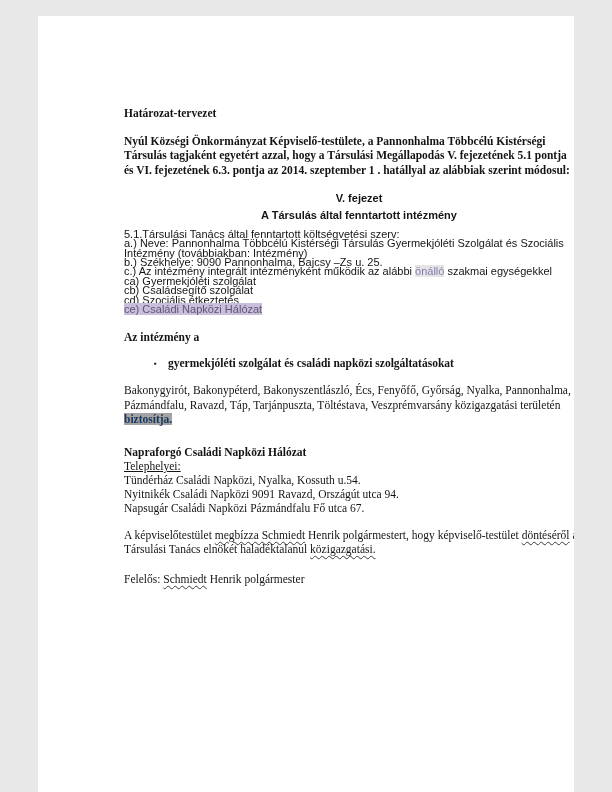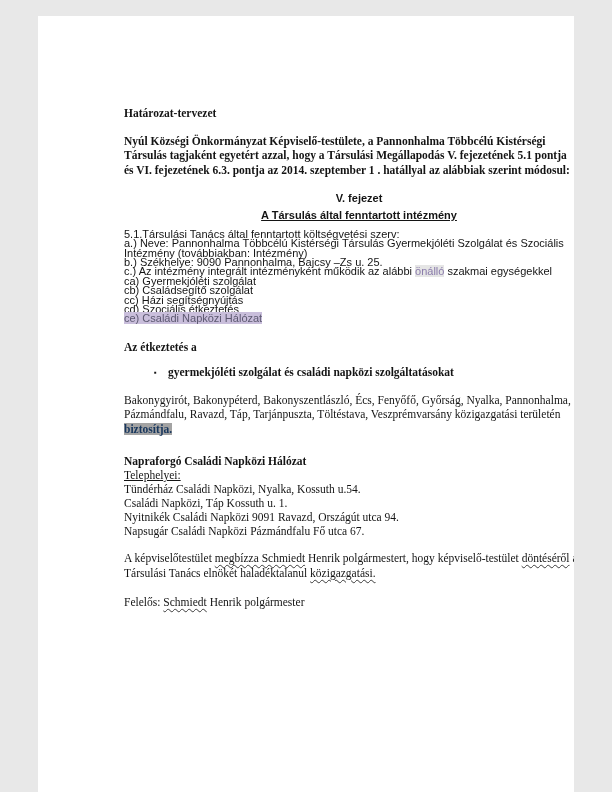--- a/index.html
+++ b/index.html
@@ -23,21 +23,21 @@
   .intro { margin-bottom:17px; width:452px; }
 
   .small-block {
     font-family:"Liberation Sans", sans-serif;
     font-size:11px;
     line-height:9.4px;
     width:470px;
     margin-bottom:16px;
   }
   .small-block .head1 { margin:6px 0 0 0; font-weight:bold; }
-  .small-block .head2 { margin:8px 0 9px 0; font-weight:bold; text-decoration:underline; }
+  .small-block .head2 { margin:8px 0 9px 0; font-weight:bold; }
 
   .hl-onallo {
     background:#e5e5e5;
     color:#8a7bab;
   }
   .hl-ce-line {
     background:#c9bedb;
     color:#5c5870;
     text-align:right;
   }
@@ -75,36 +75,34 @@
 
   <div class="small-block">
     <p class="center head1">V. fejezet</p>
     <p class="center head2">A Társulás által fenntartott intézmény</p>
     <p>5.1.Társulási Tanács által fenntartott költségvetési szerv:</p>
     <p>a.) Neve: Pannonhalma Többcélú Kistérségi Társulás Gyermekjóléti Szolgálat és Szociális Intézmény (továbbiakban: Intézmény)</p>
     <p>b.) Székhelye: 9090 Pannonhalma, Bajcsy –Zs u. 25.</p>
     <p><span>c.) Az intézmény integrált intézményként működik az alábbi </span><span class="hl-onallo">önálló</span><span> szakmai egységekkel</span></p>
     <p>ca) Gyermekjóléti szolgálat</p>
     <p>cb) Családsegítő szolgálat</p>
-    <p>cc) Házi segítségnyújtás</p>
     <p>cd) Szociális étkeztetés</p>
     <p><span class="hl-ce-line">ce) Családi Napközi Hálózat</span></p>
   </div>
 
-  <p class="lead">Az étkeztetés a</p>
+  <p class="lead">Az intézmény a</p>
 
   <p class="bullet-row"><span class="bullet-glyph">▪</span><span>gyermekjóléti szolgálat és családi napközi szolgáltatásokat</span></p>
 
   <p class="coverage"><span>Bakonygyirót, Bakonypéterd, Bakonyszentlászló, Écs, Fenyőfő, Győrság, Nyalka, Pannonhalma, Pázmándfalu, Ravazd, Táp, Tarjánpuszta, Töltéstava, Veszprémvarsány közigazgatási területén </span><span class="emph">biztosítja.</span></p>
 
   <p class="net-heading site-line">Napraforgó Családi Napközi Hálózat</p>
   <p class="sites-label site-line">Telephelyei:</p>
   <div class="sites-wrap">
     <p class="site-line">Tündérház Családi Napközi, Nyalka, Kossuth u.54.</p>
-    <p class="site-line">Családi Napközi, Táp Kossuth u. 1.</p>
     <p class="site-line">Nyitnikék Családi Napközi 9091 Ravazd, Országút utca 94.</p>
     <p class="site-line">Napsugár Családi Napközi Pázmándfalu Fő utca 67.</p>
   </div>
 
 
   <p class="closing"><span>A képviselőtestület </span><span class="sq">megbízza Schmiedt</span><span> Henrik polgármestert, hogy képviselő-testület </span><span class="sq">döntéséről</span><span> a Társulási Tanács elnökét haladéktalanul </span><span class="sq">közigazgatási.</span></p>
 
   <p class="sig-line"><span>Felelős: </span><span class="sq">Schmiedt</span><span> Henrik polgármester</span></p>
 
 

